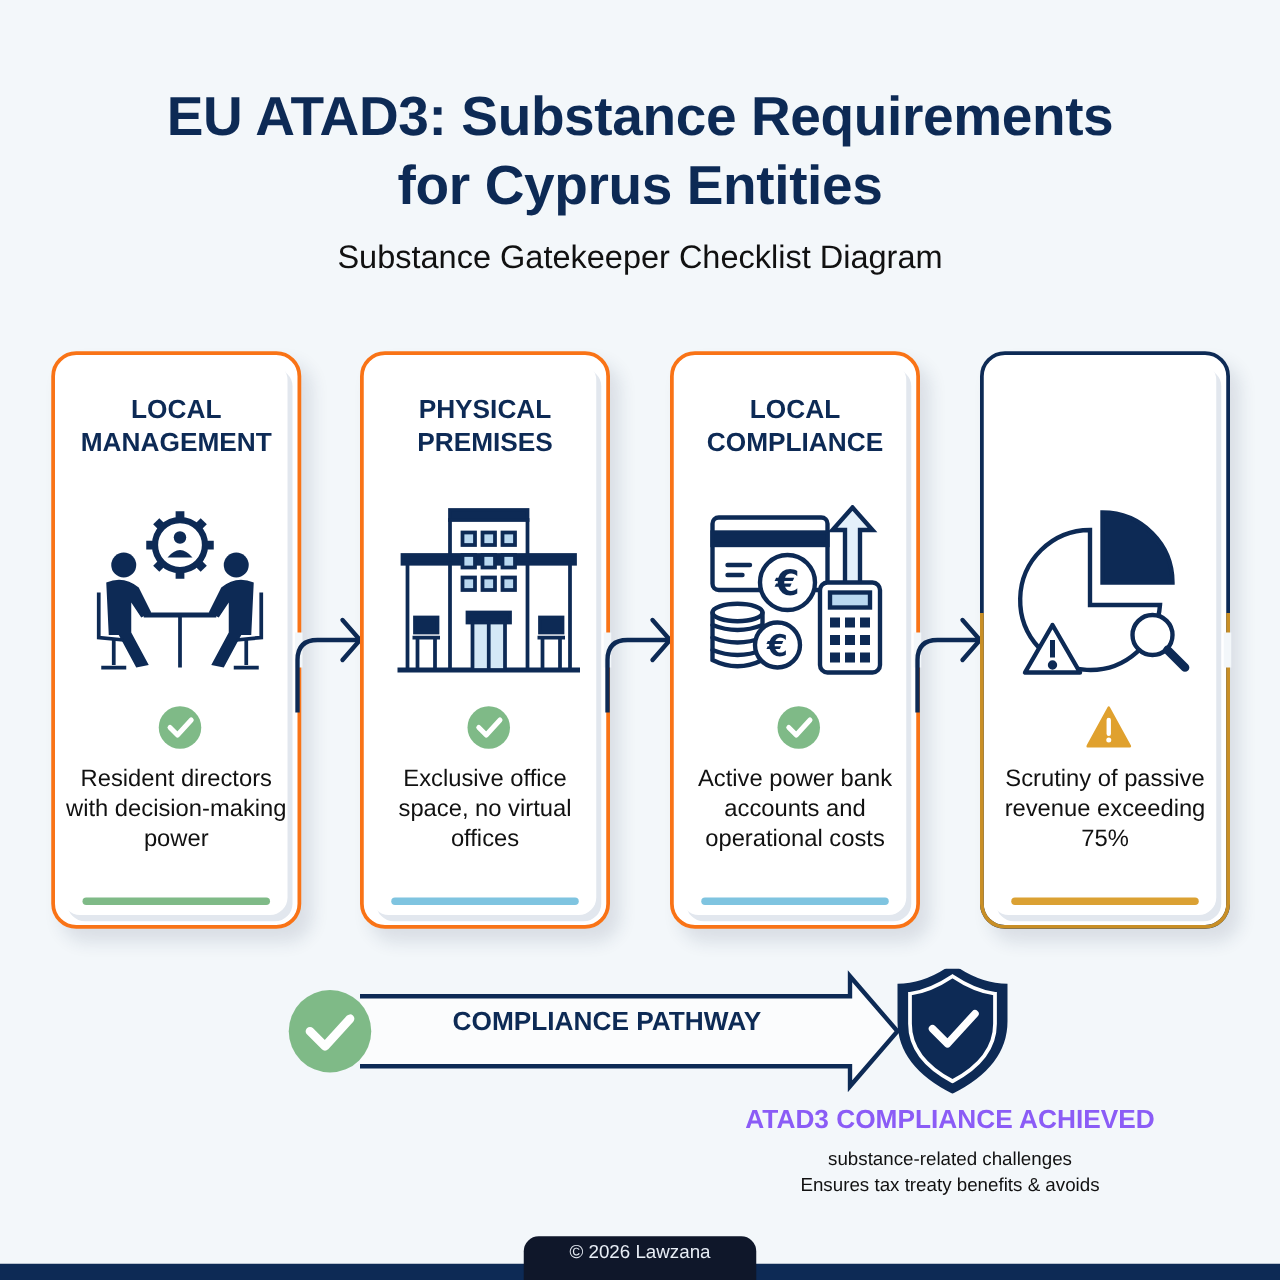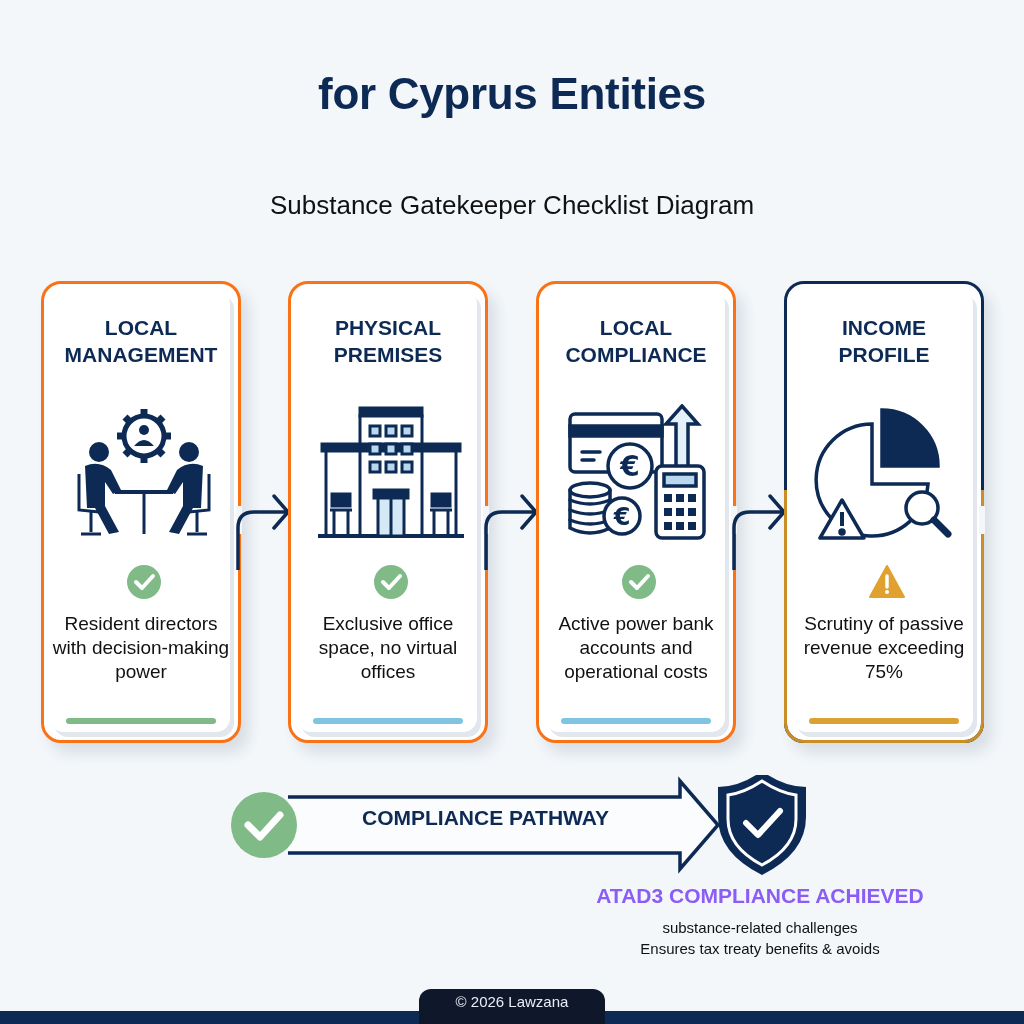--- a/index.html
+++ b/index.html
@@ -86,20 +86,21 @@
   .footer-tab {
     position: absolute; left: 419px; top: 989px; width: 186px; height: 35px;
     background: #0f172a; border-radius: 12px 12px 0 0;
     color: #e8eef6; font-size: 15px; text-align: center; line-height: 26px;
   }
 </style>
 </head>
 <body>
 
 <div class="title">
+  <div>EU ATAD3: Substance Requirements</div>
   <div>for Cyprus Entities</div>
 </div>
 <div class="subtitle">Substance Gatekeeper Checklist Diagram</div>
 
 <div class="card" style="left:41px;">
   <div class="gap"></div>
   <div class="card-title">
     <div>LOCAL</div>
     <div>MANAGEMENT</div>
   </div>
@@ -240,24 +241,20 @@
 </div>
 
 <svg class="connector" style="left:726px;" viewBox="0 0 60 100">
   <path d="M8 100 L8 58 Q8 42 24 42 L56 42" fill="none" stroke="#0d2a55" stroke-width="3.5" stroke-linecap="round"></path>
   <path d="M44 26 L58 42 L44 58" fill="none" stroke="#0d2a55" stroke-width="3.5" stroke-linecap="round" stroke-linejoin="round"></path>
 </svg>
 
 <div class="card gold" style="left:784px;">
   <div class="goldedge"></div>
   <div class="gap"></div>
-  <div class="card-title">
-    <div>INCOME</div>
-    <div>PROFILE</div>
-  </div>
   <svg class="card-icon" viewBox="0 0 150 140">
     <g stroke="#0d2a55" stroke-width="3.5" fill="none">
       <path d="M60 20 A56 56 0 1 0 116 80 L60 80 Z"></path>
       <path d="M70 6 A56 56 0 0 1 126 62 L70 62 Z" fill="#0d2a55"></path>
       <path d="M30 96 L8 134 L52 134 Z" fill="#fff" stroke-linejoin="round"></path>
       <line x1="30" y1="108" x2="30" y2="122" stroke-width="4"></line>
       <circle cx="30" cy="128" r="2" fill="#0d2a55"></circle>
       <circle cx="110" cy="104" r="16" fill="#fff"></circle>
       <line x1="122" y1="116" x2="136" y2="130" stroke-width="7" stroke-linecap="round"></line>
     </g>

